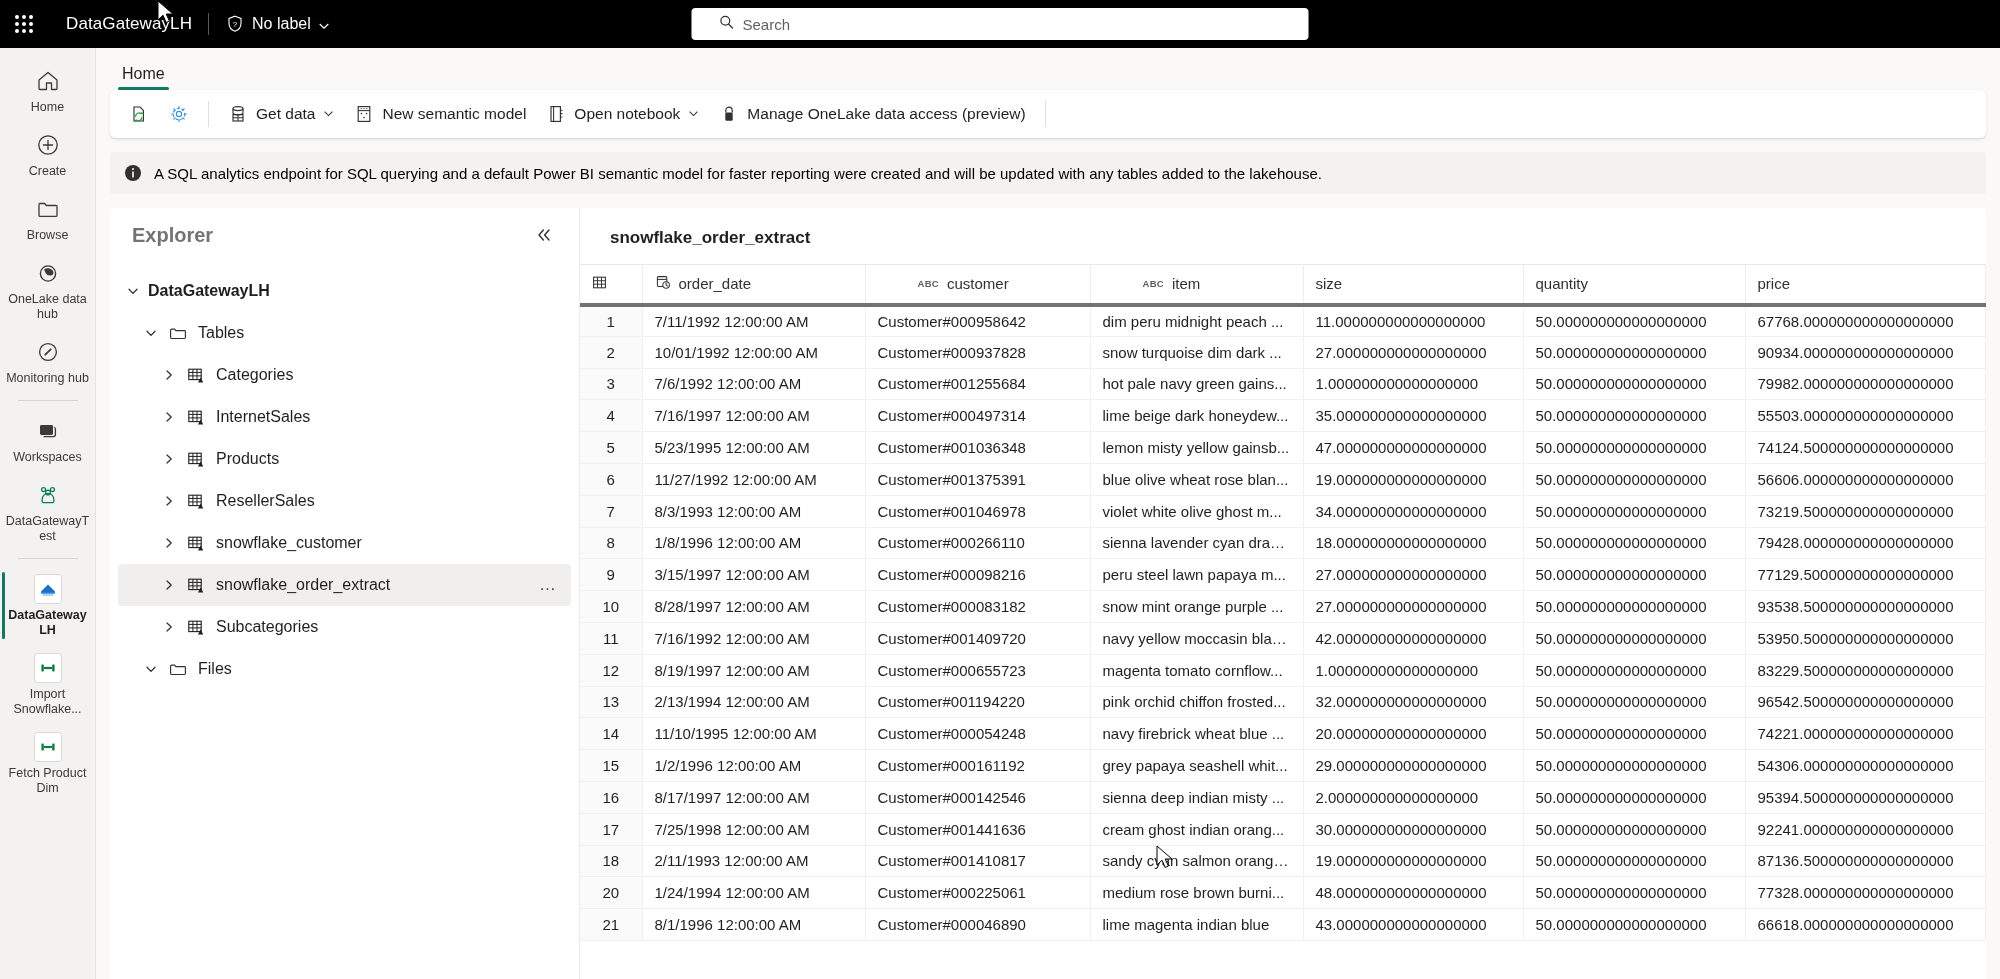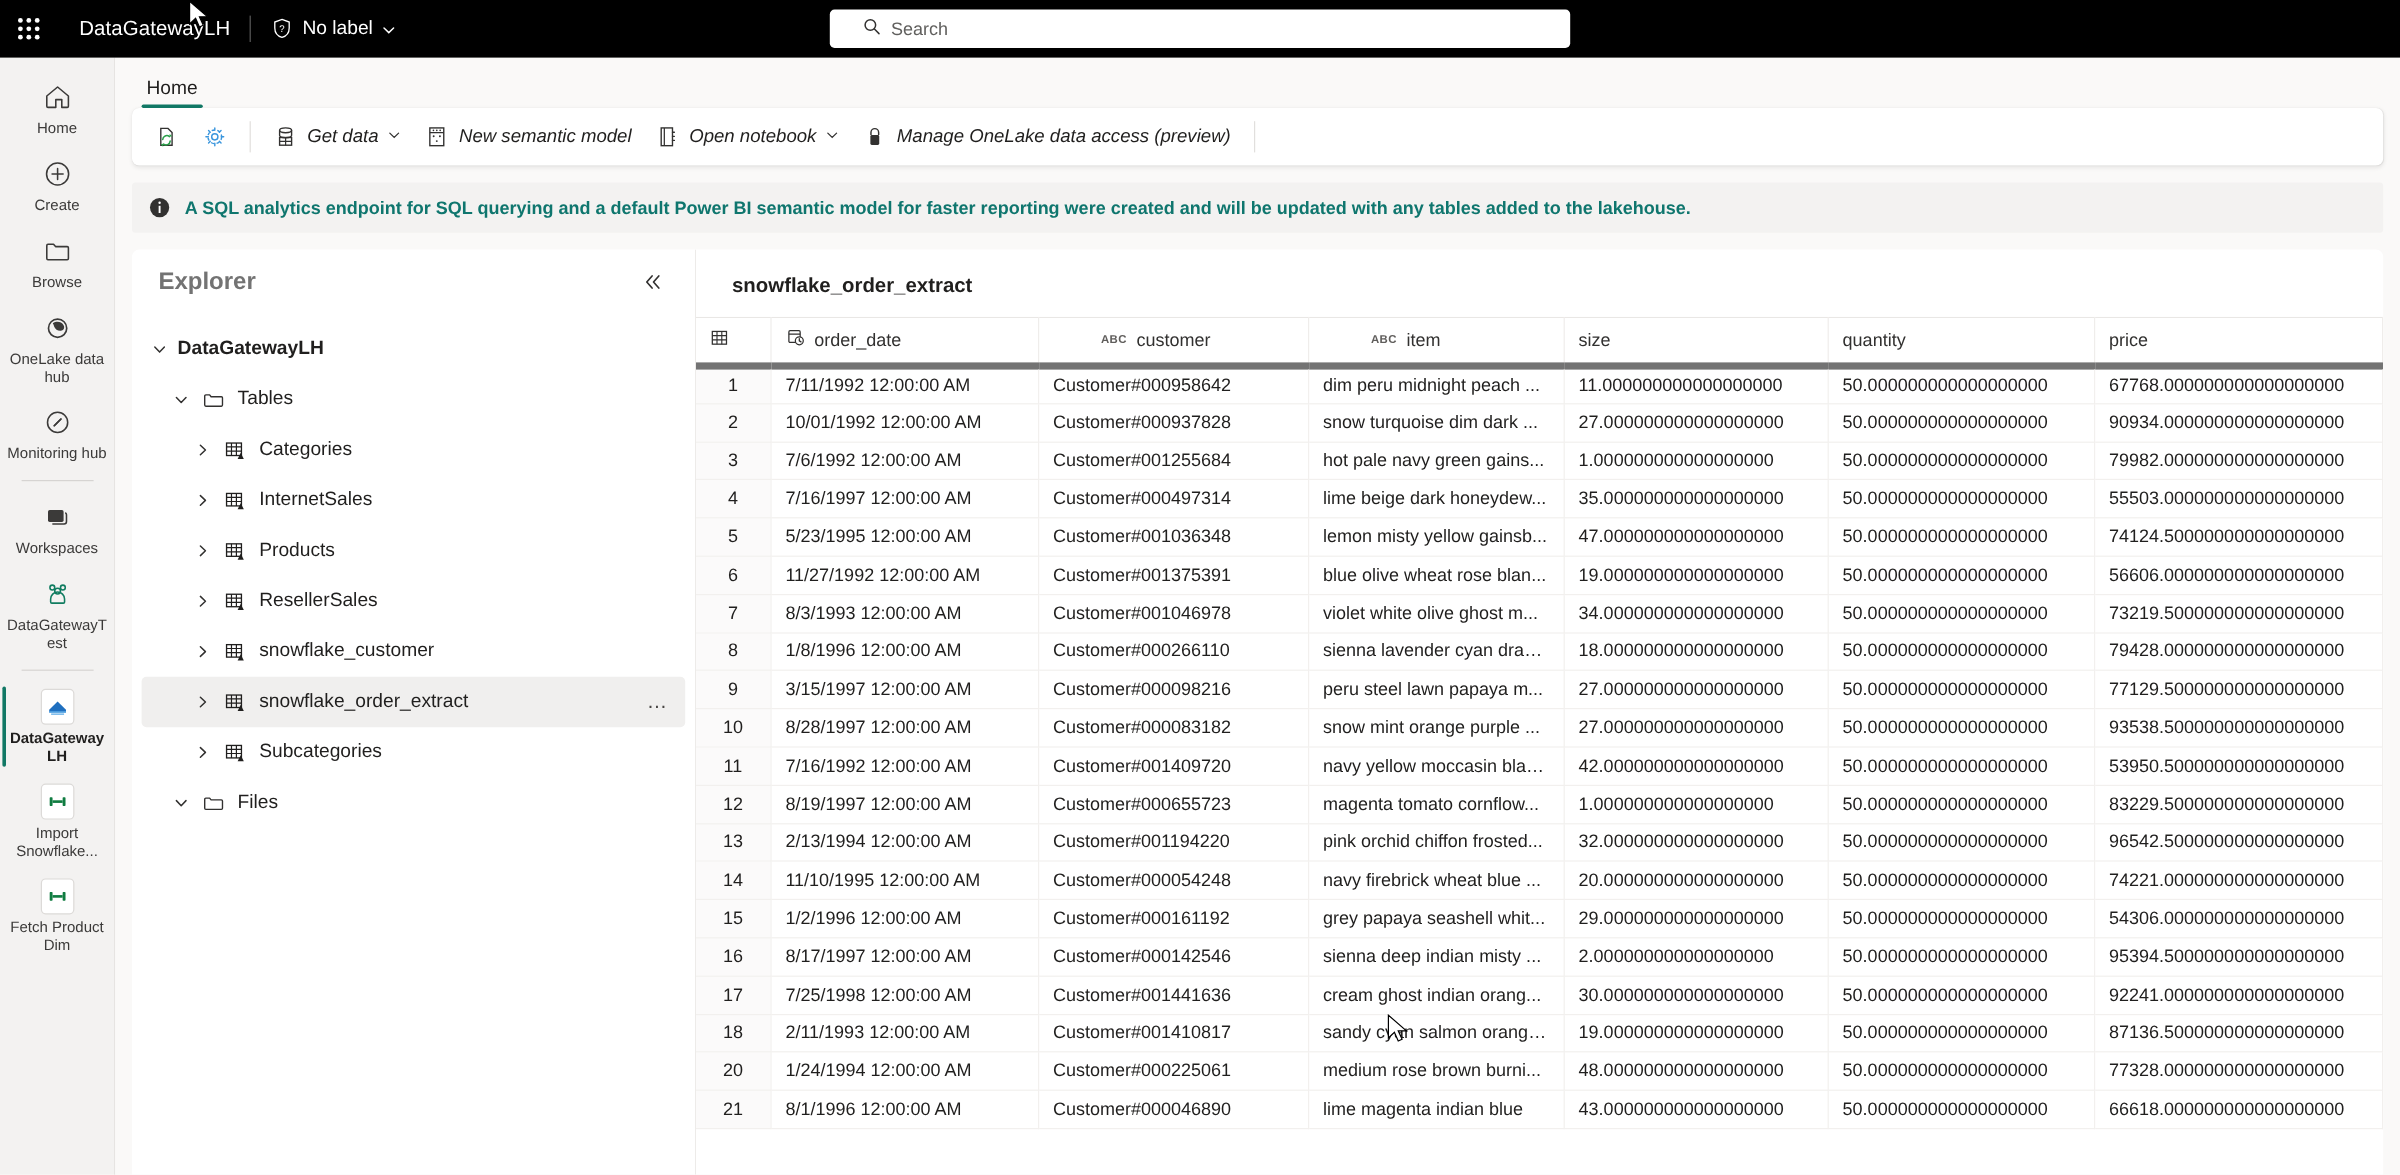--- a/index.html
+++ b/index.html
@@ -103,34 +103,34 @@
   
   .cmdbar-outer { padding: 0 14px; }
   .cmdbar {
     height: 48px; background: #ffffff; border-radius: 6px;
     display: flex; align-items: center; padding: 0 10px; gap: 2px;
     box-shadow: 0 .3px .9px rgba(0,0,0,.08), 0 1.6px 3.6px rgba(0,0,0,.08);
   }
   .cmd {
     display: flex; align-items: center; gap: 8px; height: 34px;
     padding: 0 9px; border-radius: 4px; cursor: pointer; font-size: 15.5px;
-    color: #201f1e; white-space: nowrap; font-style: italic;
+    color: #201f1e; white-space: nowrap;
   }
   .cmd .ic { width: 20px; height: 20px; display: flex;
     align-items: center; justify-content: center; flex-shrink: 0; }
   .cmdsep { width: 1px; height: 26px; background: #e1dfdd; margin: 0 8px; }
 
   
   .banner {
     margin: 14px 14px 0; height: 42px; background: #f3f2f1;
     border-radius: 3px; display: flex; align-items: center;
     padding: 0 14px; gap: 12px;
   }
   .banner-ic { width: 18px; height: 18px; flex-shrink: 0; }
-  .banner-txt { font-size: 15px; color: #0f766e; font-weight: bold; }
+  .banner-txt { font-size: 15px; color: #000000; }
 
   
   .work { flex: 1; display: flex; padding: 14px 14px 0; gap: 0;
     min-height: 0; }
 
   
   .explorer {
     width: 470px; background: #ffffff; border-radius: 6px 0 0 0;
     display: flex; flex-direction: column; flex-shrink: 0;
     border-right: 1px solid #edebe9;
@@ -173,21 +173,21 @@
   .pv-title {
     font-size: 17px; font-weight: 700; color: #201f1e;
     padding: 20px 0 16px 30px;
   }
   .grid-wrap { flex: 1; overflow: hidden; }
   table.grid { width: 100%; border-collapse: collapse;
     table-layout: fixed; }
   table.grid th {
     height: 40px; background: #ffffff; font-weight: 400; font-size: 15px;
     color: #323130; text-align: left; padding: 0 12px;
-    border-top: 1px solid #e9e7e5; border-bottom: 6px solid #737373;
+    border-top: 1px solid #e9e7e5; border-bottom: 4px solid #737373;
     border-right: 1px solid #efedeb; vertical-align: middle;
   }
   table.grid th .th-in { display: flex; align-items: center; gap: 8px; }
   .typetag {
     font-size: 9.5px; font-weight: 700; color: #605e5c; letter-spacing: .3px; margin-left: 40px;
   }
   table.grid td {
     height: 31.8px; font-size: 15px; color: #201f1e; padding: 0 12px;
     border-bottom: 1px solid #f2f0ee; border-right: 1px solid #f2f0ee;
     white-space: nowrap; overflow: hidden; text-overflow: ellipsis;

